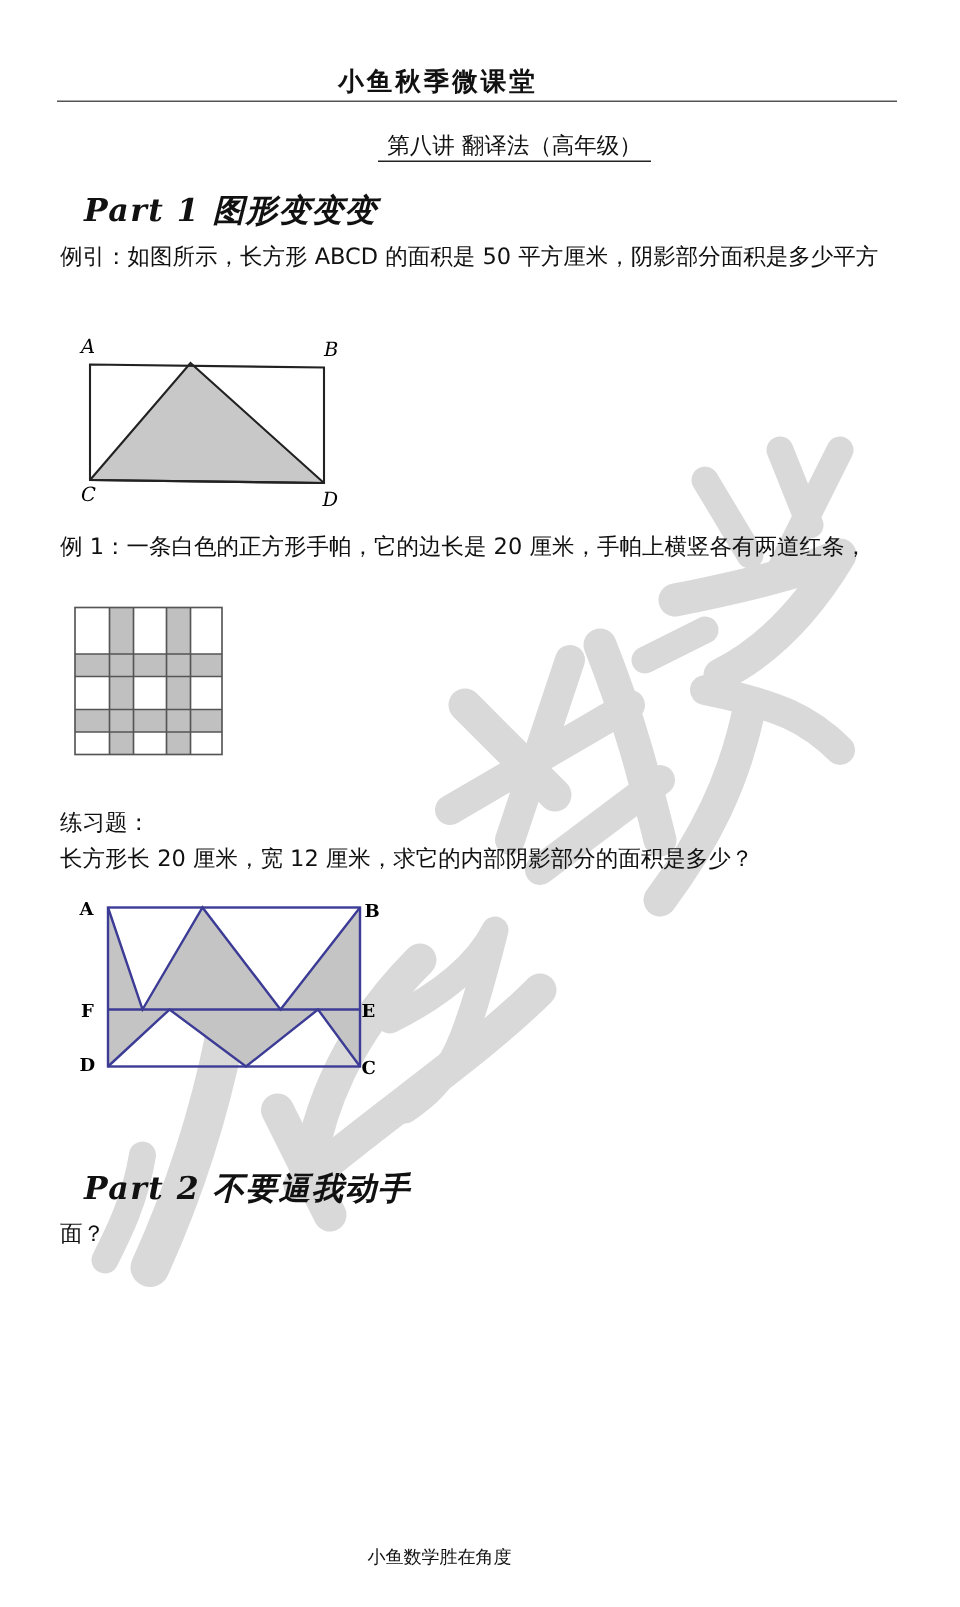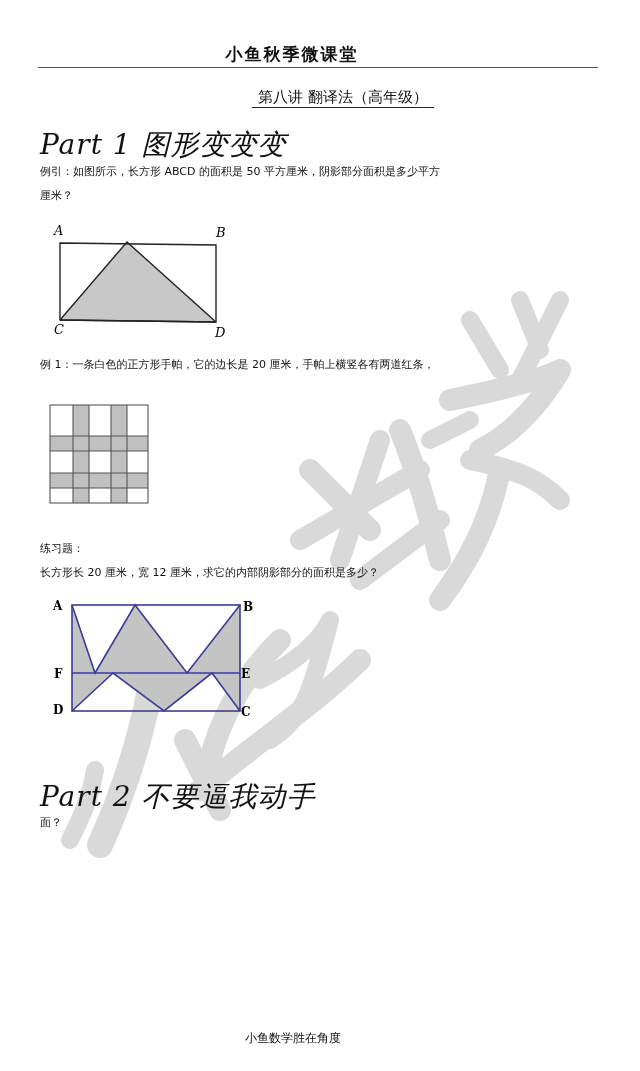--- a/index.html
+++ b/index.html
@@ -7,23 +7,23 @@
          font-family: "DejaVu Sans", "Liberation Sans", sans-serif; color: #111; }
   .abs { position: absolute; }
   .watermark { position: absolute; left: 0; top: 0; width: 640px; height: 1071px; pointer-events: none; z-index: 0; }
   .layer { position: relative; z-index: 1; }
   .header-title { left: 0; width: 584px; top: 43px; text-align: center; font-size: 17px; font-weight: bold;
                   font-family: "DejaVu Serif", serif; letter-spacing: 2px; }
   .header-rule { left: 38px; width: 560px; top: 67px; height: 0; border-top: 1.5px solid #555; }
   .lecture-title { left: 0; width: 640px; top: 88px; text-align: center; font-size: 15px;
                    font-family: "DejaVu Serif", serif; margin-left: 23px; }
   .lecture-title span { border-bottom: 1.5px solid #222; padding: 0 6px 1px 6px; }
-  .part-heading { left: 40px; font-size: 28px; font-weight: normal; font-style: italic;
+  .part-heading { left: 56px; font-size: 21px; font-weight: bold; font-style: italic;
                   font-family: "DejaVu Serif", serif; letter-spacing: 1px; }
-  .para { left: 40px; width: 565px; font-size: 11px; line-height: 23.5px; }
+  .para { left: 40px; width: 565px; font-size: 15px; line-height: 23.5px; }
   .fig-label-italic { font-family: "DejaVu Serif", serif; font-style: italic; font-size: 13px; }
   .fig-label-bold { font-family: "DejaVu Serif", serif; font-weight: bold; font-size: 12px; }
   .footer { left: 0; width: 586px; top: 1030px; text-align: center; font-size: 12px; }
 </style>
 </head>
 <body>
 
 <svg class="watermark" viewBox="0 0 640 1071">
   <g fill="none" stroke="#d9d9d9" stroke-linecap="round" stroke-linejoin="round">
 
@@ -57,21 +57,20 @@
   <div class="abs header-rule"></div>
 
   <div class="abs lecture-title">
     <span>第八讲  翻译法（高年级）</span>
   </div>
 
   <div class="abs part-heading" style="top:126px;">Part 1 图形变变变</div>
 
   <div class="abs para" style="top:160px;">
     <div>例引：如图所示，长方形 ABCD 的面积是 50 平方厘米，阴影部分面积是多少平方</div>
-    <div>厘米？</div>
   </div>
 
   <svg class="abs" style="left:45px; top:220px;" width="200" height="122" viewBox="45 220 200 122">
     <polygon points="60,320 127,242 216,322" fill="#c8c8c8" stroke="none"></polygon>
     <polygon points="60,243 216,245 216,322 60,320" fill="none" stroke="#222" stroke-width="1.4"></polygon>
     <polyline points="60,320 127,242 216,322" fill="none" stroke="#222" stroke-width="1.4"></polyline>
     <line x1="60" y1="320" x2="216" y2="322" stroke="#222" stroke-width="1.4"></line>
     <text x="54" y="235" class="fig-label-italic">A</text>
     <text x="216" y="237" class="fig-label-italic">B</text>
     <text x="54" y="334" class="fig-label-italic">C</text>

